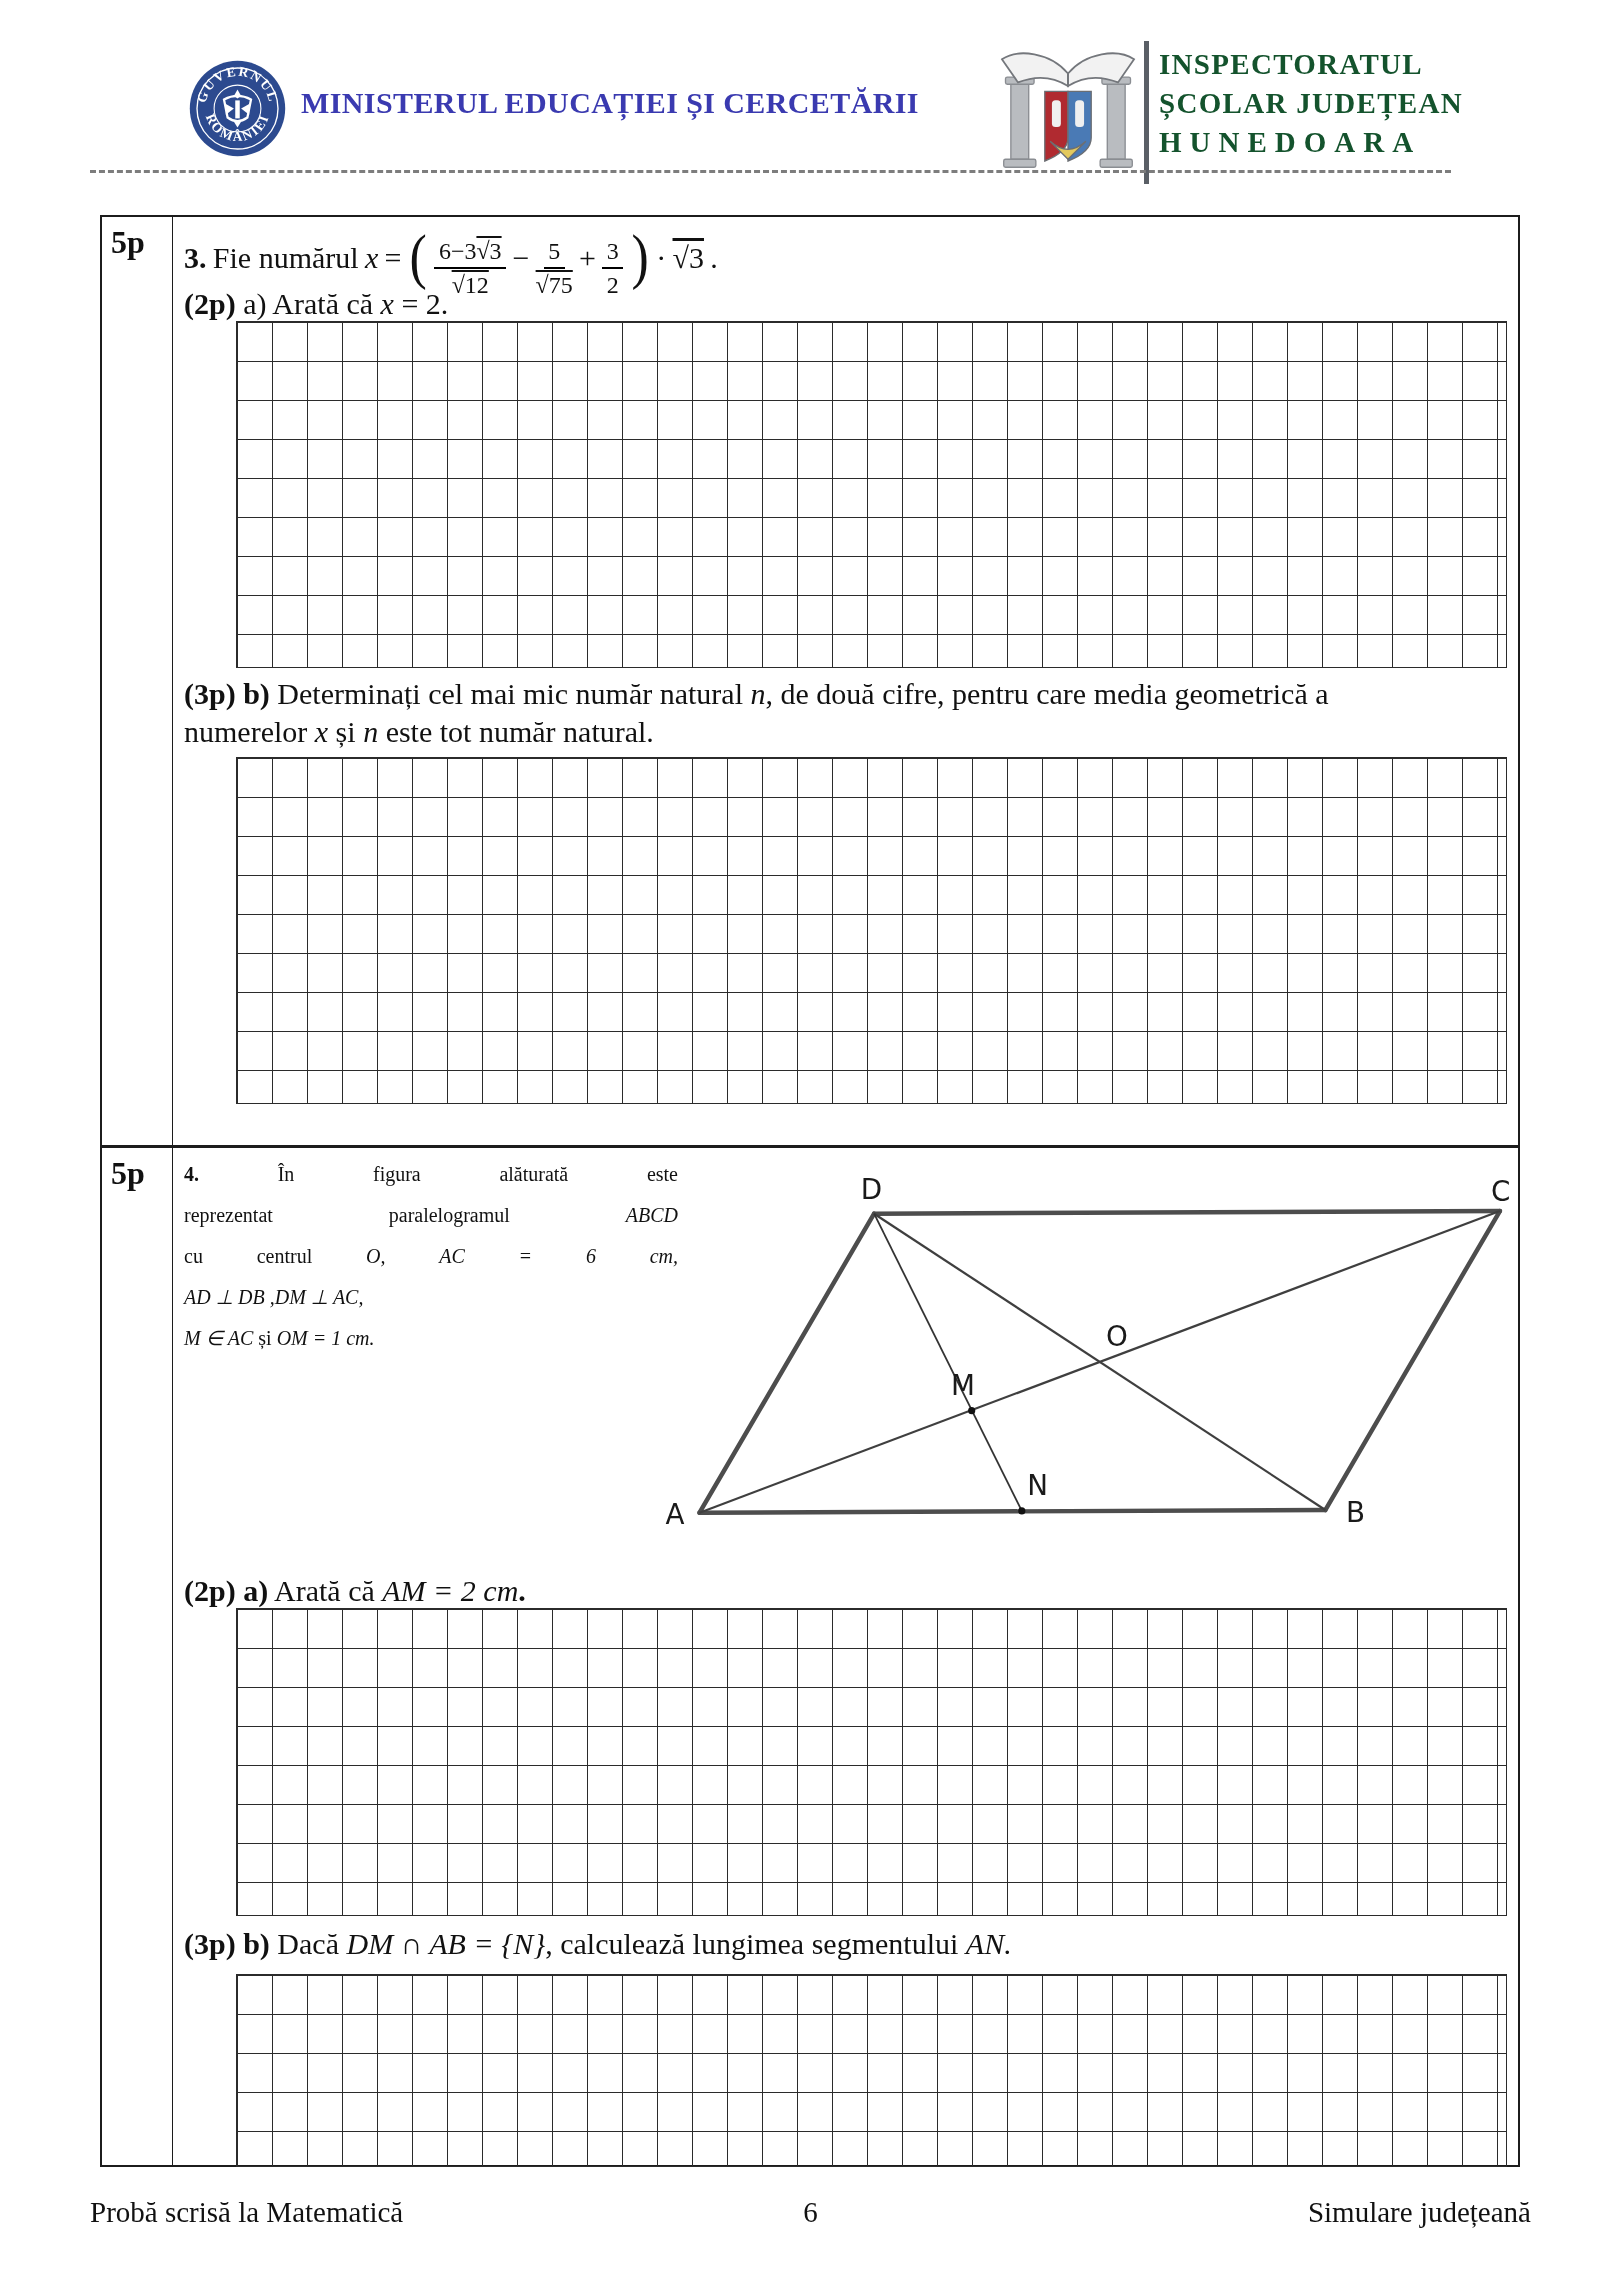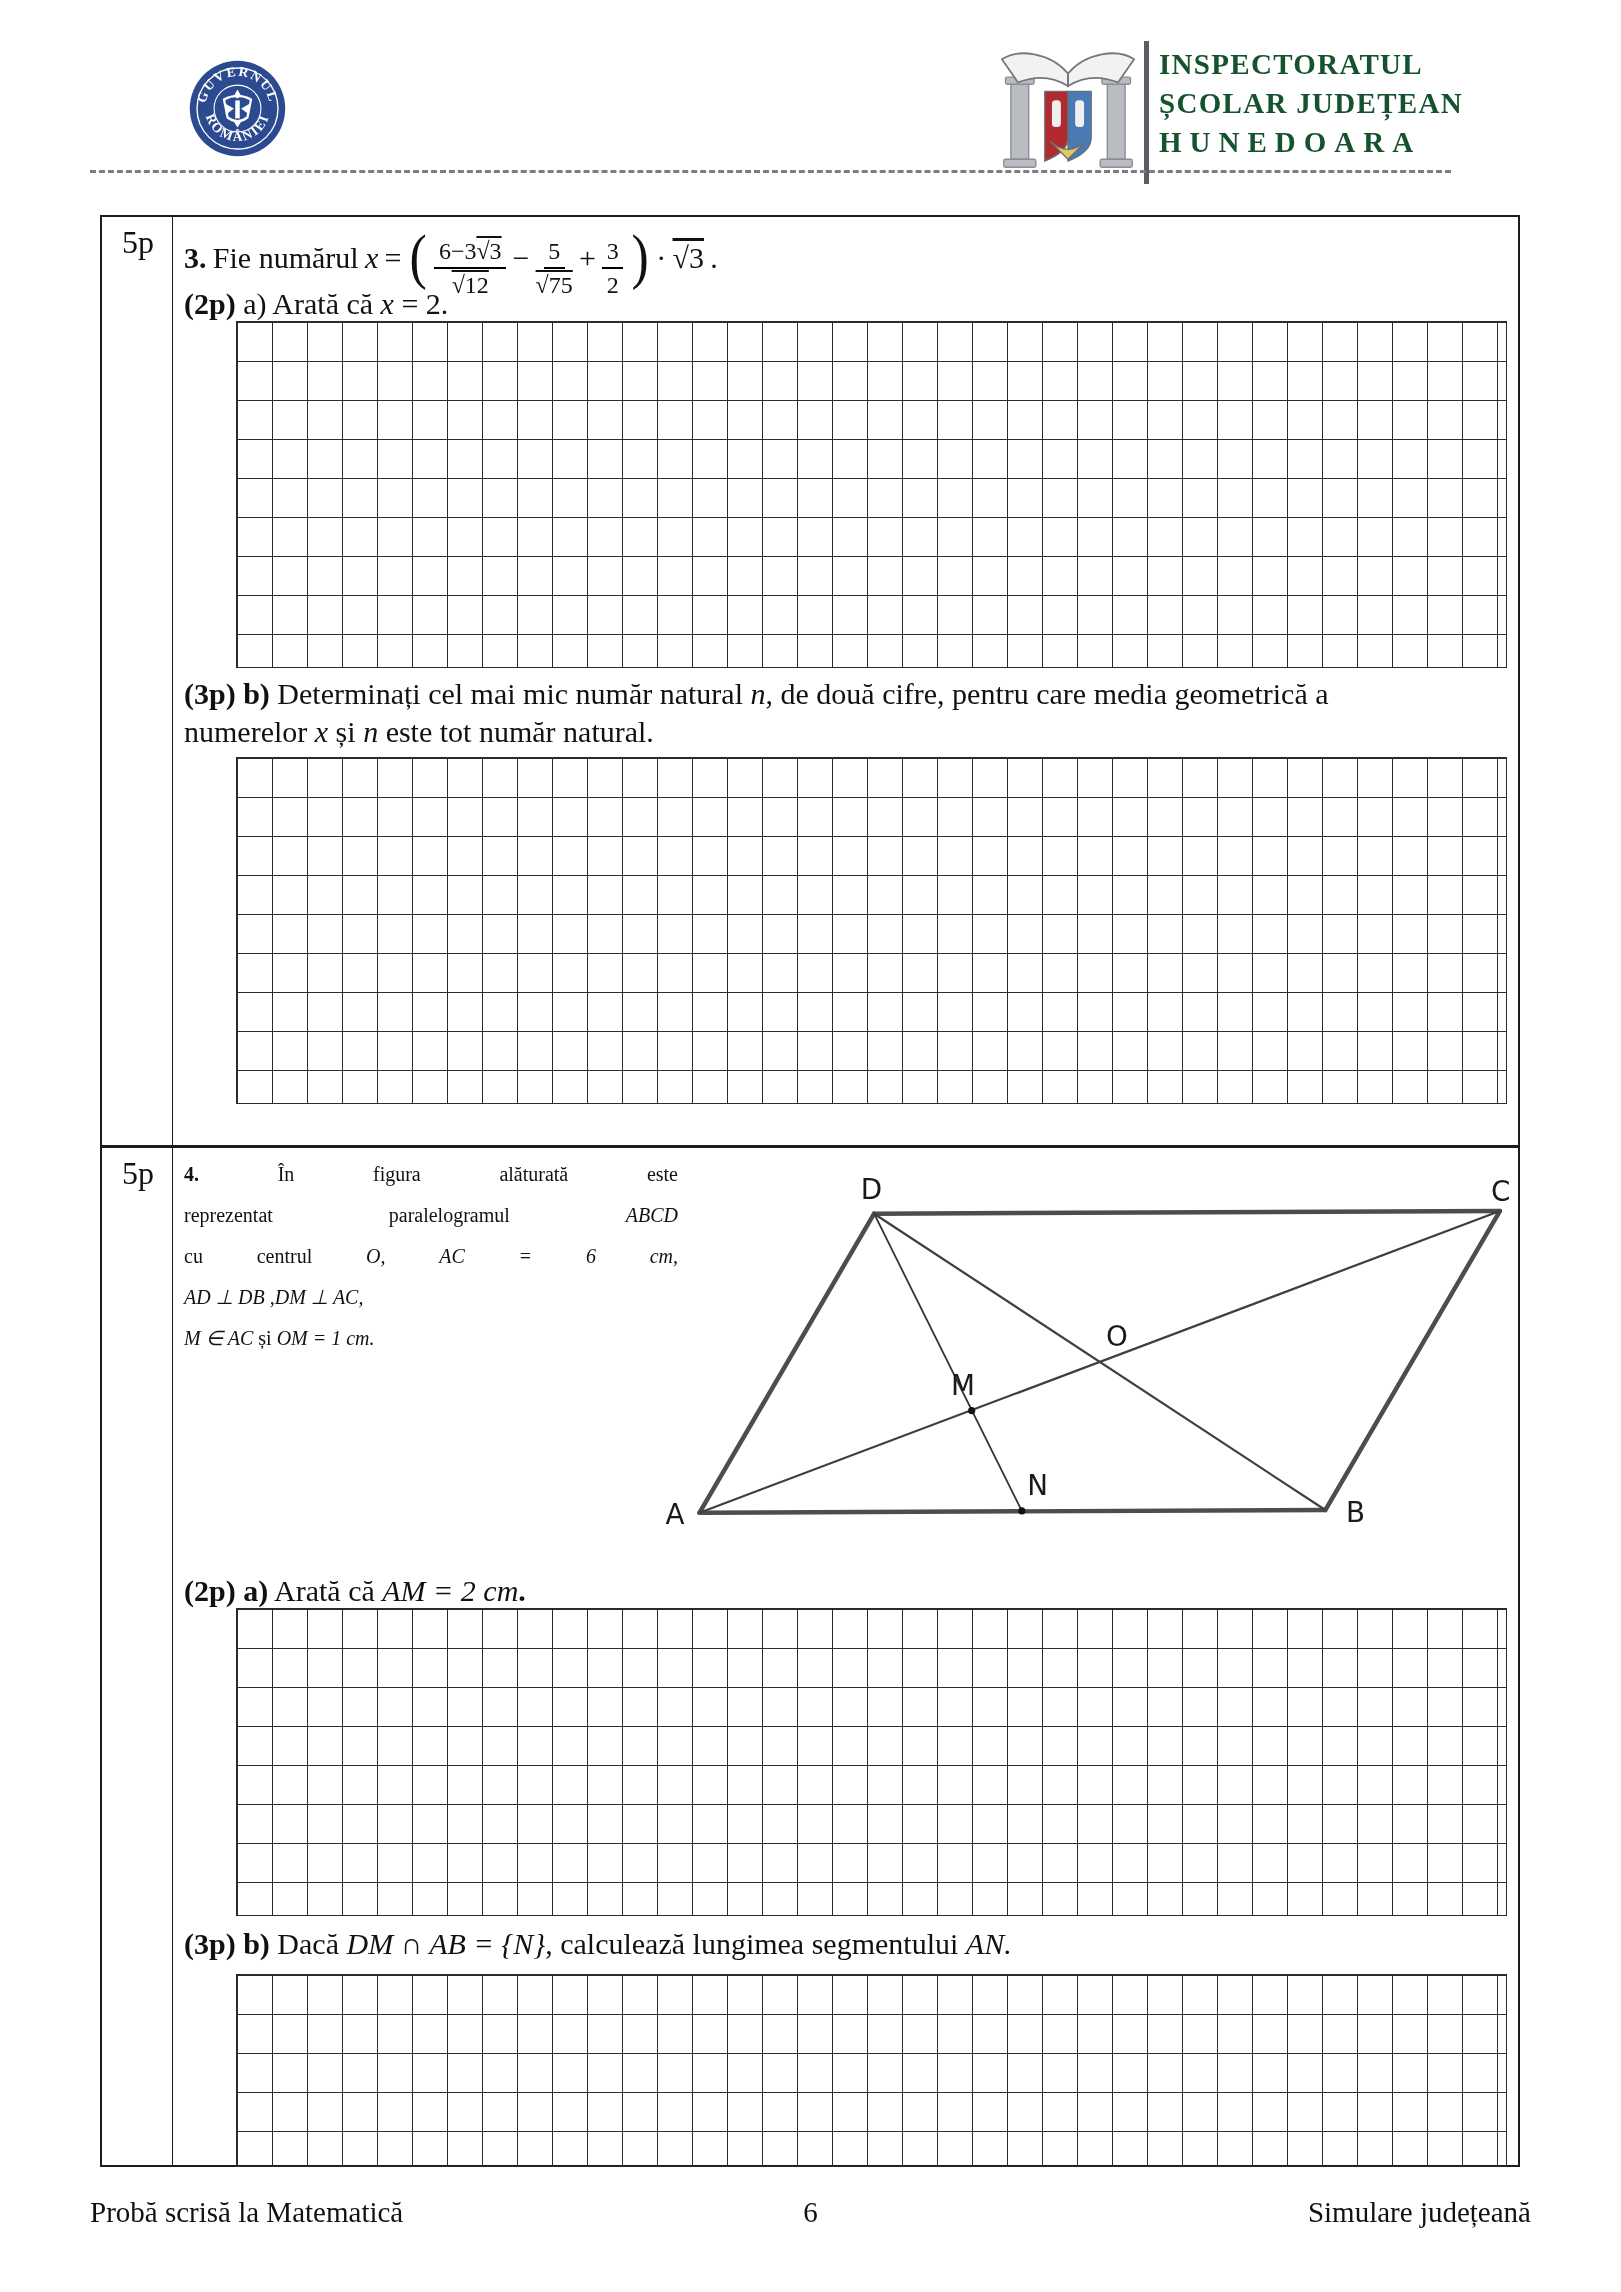--- a/index.html
+++ b/index.html
@@ -23,21 +23,21 @@
   .insp-text { left: 1159px; top: 45px; line-height: 39px; }
   .insp-text div { font-size: 29px; font-weight: bold; color: #14532d; letter-spacing: 1.3px; }
   .insp-text .wide { letter-spacing: 8px; }
   .vbar { left: 1144px; top: 41px; width: 5.4px; height: 143px; background: #5a5f66; }
   .dashed-sep { left: 90px; top: 170px; width: 1361px; border-top: 3.6px dashed #7d7d7d; }
 
   
   .ptable  { left: 100px; top: 215px; width: 1420px; height: 1952px; border: 2.7px solid #1c1c1c; }
   .colline { left: 172px; top: 215px; height: 1952px; border-left: 1.8px solid #1c1c1c; }
   .rowline { left: 100px; top: 1145px; width: 1420px; border-top: 3.6px solid #1c1c1c; }
-  .points  { font-size: 32px; font-weight: normal; width: 54px; text-align: center; }
+  .points  { font-size: 32px; font-weight: bold; width: 54px; }
 
   .ptext { font-size: 30px; }
   .ptext b { font-weight: bold; }
   .mi { font-style: italic; }
 
   
   .agrid {
     left: 236px; width: 1271px;
     border: 1.8px solid #2b2b2b;
     background-image:
@@ -85,20 +85,21 @@
     <g fill="#ffffff">
       <path d="M55 34 l4 7 -4 3 -4 -3 z"></path>
       <path d="M40 45 q15 -8 30 0 l-4 20 q-11 8 -22 0 z" fill="none" stroke="#ffffff" stroke-width="2.5"></path>
       <rect x="52.5" y="46" width="5" height="20"></rect>
       <path d="M42 50 l9 5 -9 7 z"></path>
       <path d="M68 50 l-9 5 9 7 z"></path>
       <path d="M50 68 h10 l-5 8 z"></path>
     </g>
   </svg>
 
+  <div class="abs ministry-title">MINISTERUL EDUCAȚIEI ȘI CERCETĂRII</div>
 
   <svg class="abs" style="left:991px; top:36px;" width="154" height="150" viewBox="0 0 172 168">
 
     <g fill="#b9bcc0" stroke="#8a8d92" stroke-width="1.5">
       <rect x="22" y="52" width="20" height="86"></rect>
       <rect x="16" y="46" width="32" height="8" rx="2"></rect>
       <rect x="14" y="138" width="36" height="9" rx="2"></rect>
       <rect x="130" y="52" width="20" height="86"></rect>
       <rect x="124" y="46" width="32" height="8" rx="2"></rect>
       <rect x="122" y="138" width="36" height="9" rx="2"></rect>

